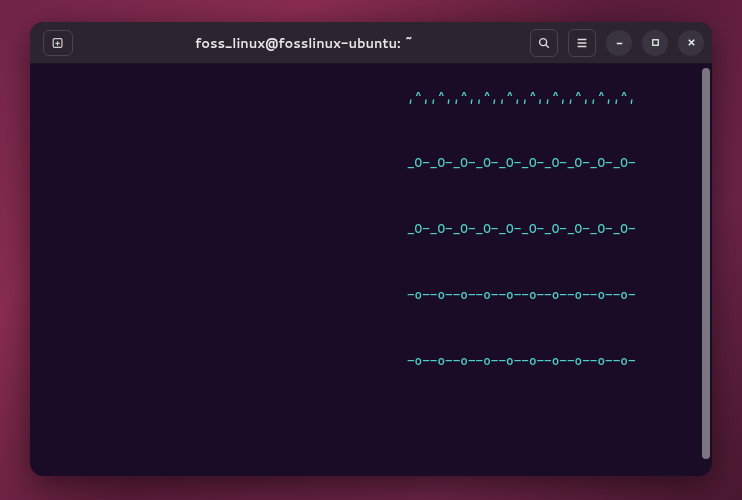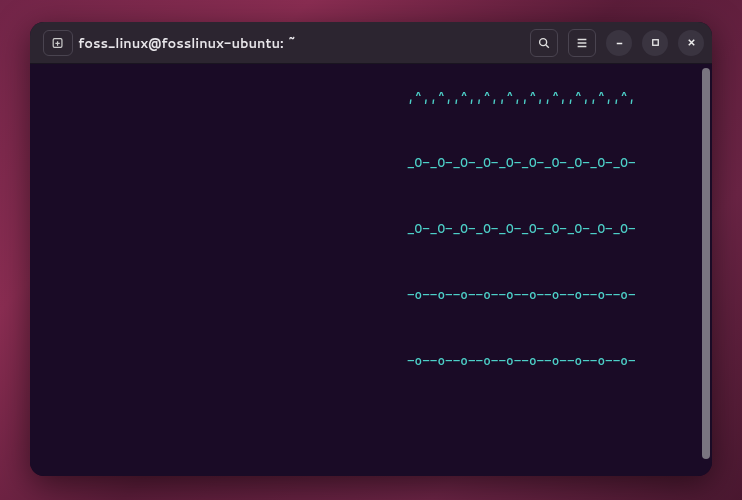--- a/index.html
+++ b/index.html
@@ -45,20 +45,21 @@
     border: 1px solid #4a4450;
     border-radius: 6px;
     display: flex;
     align-items: center;
     justify-content: center;
     cursor: pointer;
     color: #ccc;
   }
   .titlebar-center {
     flex: 1;
+    text-align: center;
     color: #e8e6ea;
     font-family: "Cantarell", "Ubuntu", system-ui, sans-serif;
     font-size: 13px;
     font-weight: 600;
   }
   .titlebar-right {
     display: flex;
     gap: 10px;
     align-items: center;
   }

